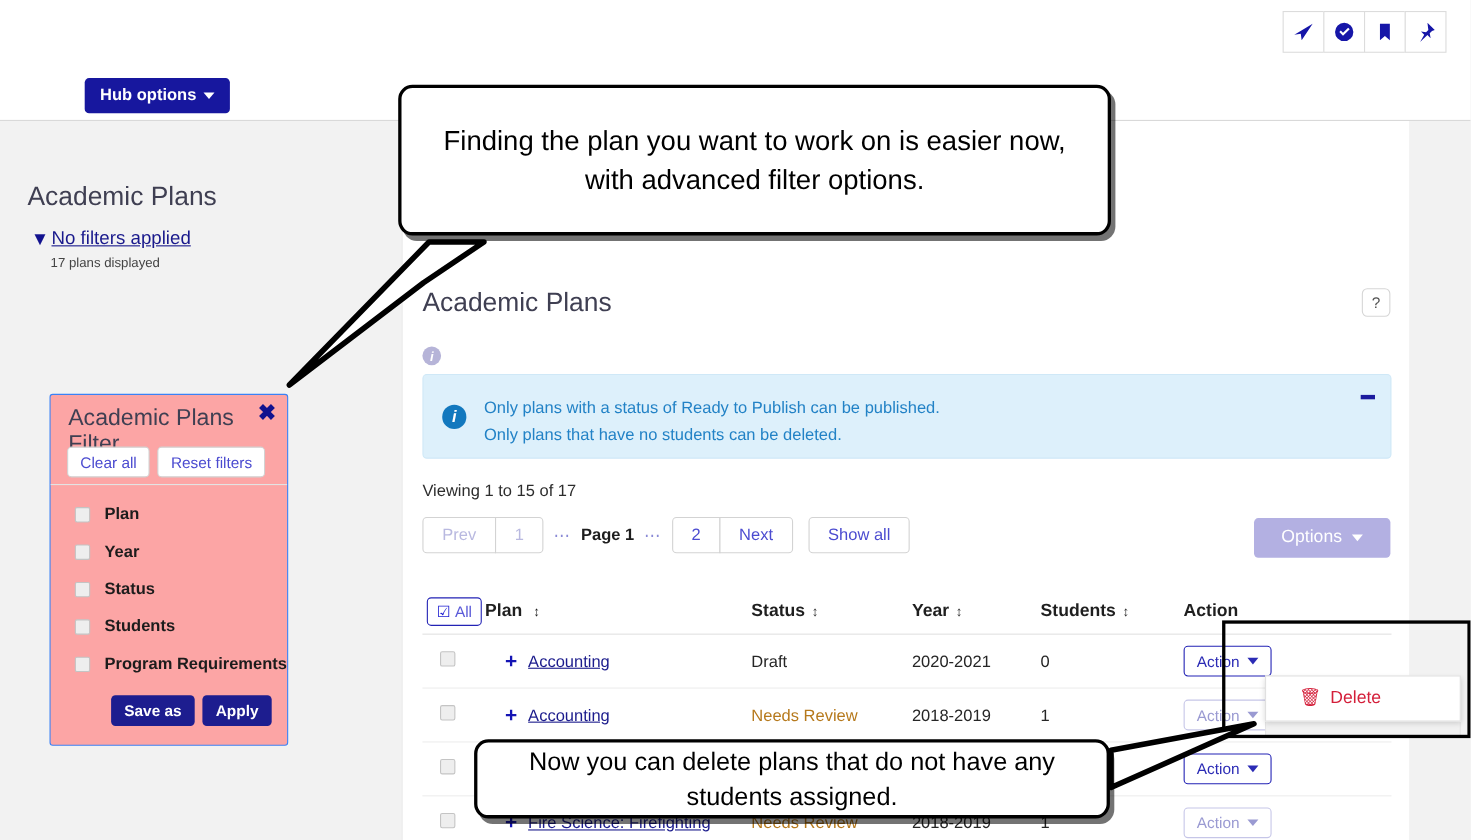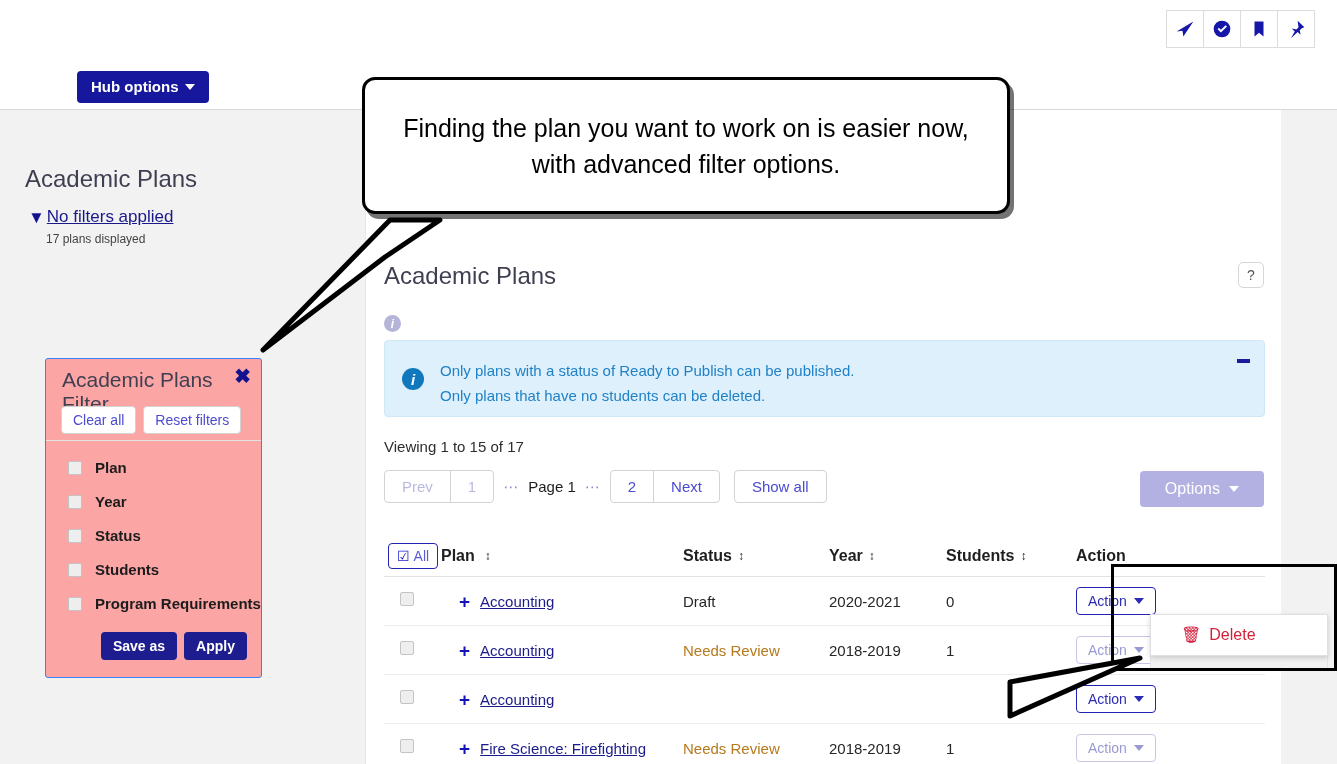--- a/index.html
+++ b/index.html
@@ -170,21 +170,21 @@
     border: 1px solid #d3d3d3; background: #fff;
     color: #4b4bd0; font-size: 15px;
     padding: 7px 17px; cursor: pointer; margin-left: -1px;
     font-family: "Liberation Sans", sans-serif;
   }
   .pg-group .pg-btn:first-child { border-radius: 4px 0 0 4px; margin-left: 0; }
   .pg-group .pg-btn:last-child { border-radius: 0 4px 4px 0; }
   .pg-btn.single { border-radius: 4px; margin-left: 0; }
   .pg-btn.disabled { color: #b9b9e0; cursor: default; }
   .pg-dots { color: #8a8ad6; font-size: 15px; letter-spacing: 1px; padding: 0 9px; }
-  .pg-current { font-size: 15px; font-weight: 400; color: #1d1d1d; }
+  .pg-current { font-size: 15px; font-weight: 700; color: #1d1d1d; }
   .pg-gap { width: 14px; }
 
   .options-btn {
     position: absolute; right: 17px; top: 361px;
     background: #b3b0e2; color: #fff; border: none; border-radius: 4px;
     font-size: 16px; padding: 9px 25px; cursor: pointer;
     display: flex; align-items: center; gap: 9px;
     font-family: "Liberation Sans", sans-serif;
   }
 
@@ -497,14 +497,17 @@
   </svg>
 
   <svg class="tail-svg" style="left:990px; top:630px; width:160px; height:90px;" viewBox="0 0 160 90">
     <polygon points="150,28 20,52 20,86" fill="#ffffff" stroke="#000000" stroke-width="5" stroke-linejoin="round"></polygon>
   </svg>
 
   <div class="callout" id="callout1">
     <div class="callout-text">Finding the plan you want to work on is easier now, with advanced filter options.</div>
   </div>
 
+  <div class="callout" id="callout2">
+    <div class="callout-text">Now you can delete plans that do not have any students assigned.</div>
+  </div>
 
 </div>
 
 </body></html>

